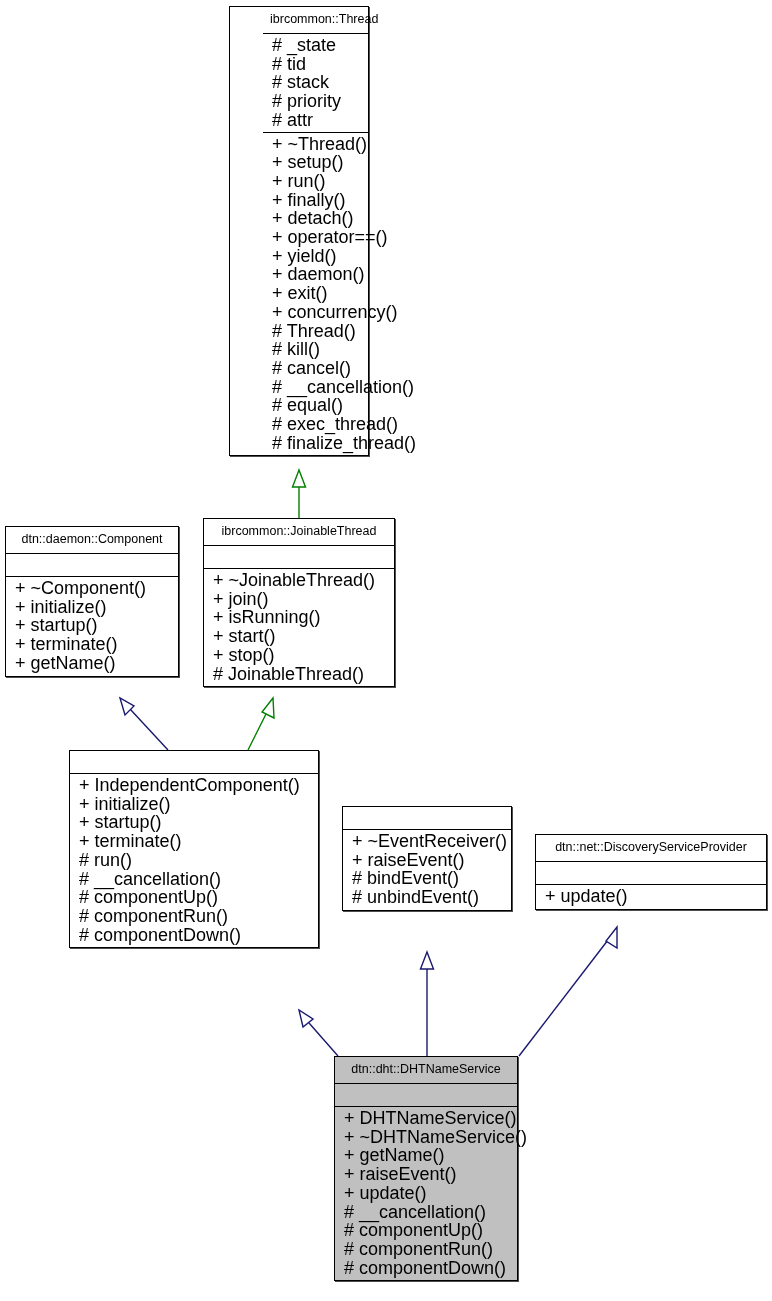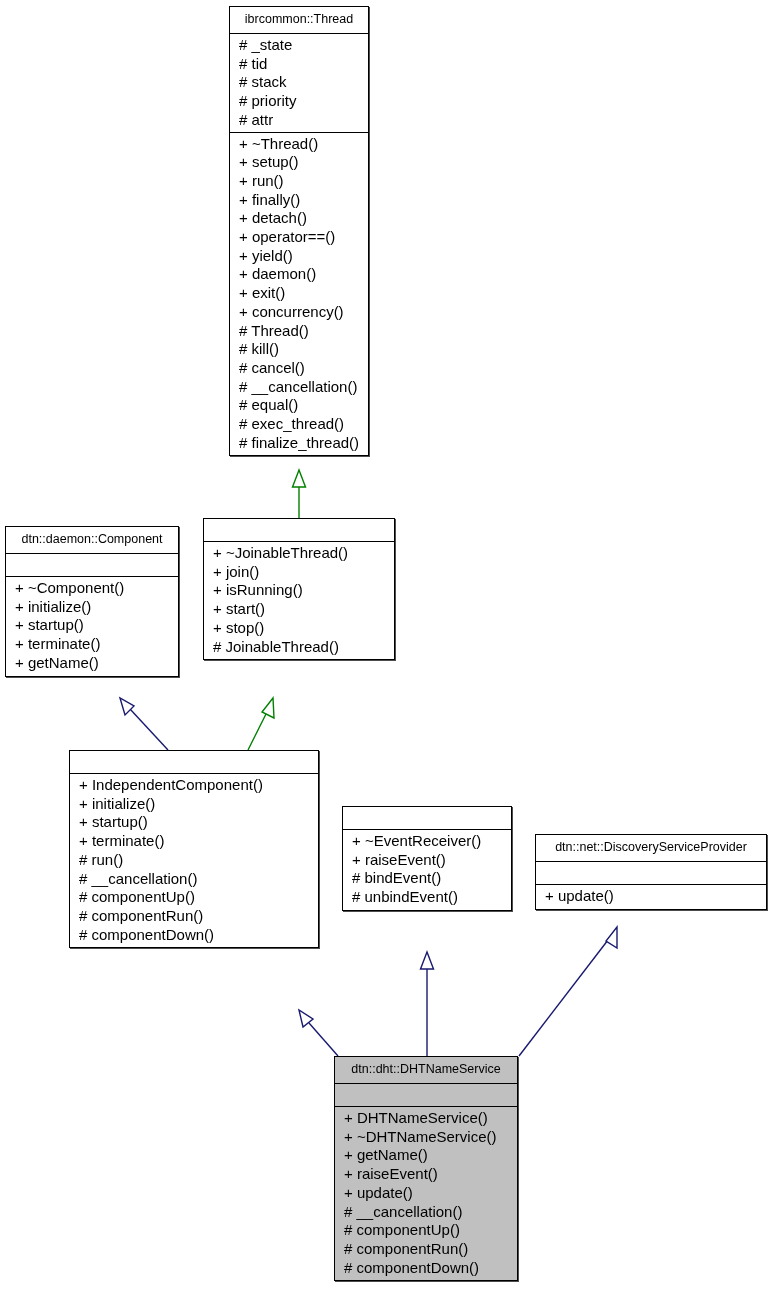--- a/index.html
+++ b/index.html
@@ -44,21 +44,21 @@
   }
   .uml-attrs {
     border-bottom: 1px solid #000000;
     padding: 2px 0 2px 0;
     min-height: 14px;
   }
   .uml-ops {
     padding: 2px 0 3px 0;
   }
   .uml-row {
-    font-size: 15px;
+    font-size: 18px;
     color: #000000;
     line-height: 18.7px;
     padding: 0 6px 0 9px;
     white-space: nowrap;
   }
   .uml-empty {
     height: 18px;
   }
 </style>
 </head>
@@ -92,21 +92,21 @@
       <line x1="427" y1="1056" x2="427" y2="968" stroke="#191970" stroke-width="1.4"></line>
       <polygon points="427,952 420.5,969 433.5,969" fill="#ffffff" stroke="#191970" stroke-width="1.4"></polygon>
     </g>
 
     <g>
       <line x1="519" y1="1056" x2="608" y2="940" stroke="#191970" stroke-width="1.4"></line>
       <polygon points="617,927 606,941 617,948" fill="#ffffff" stroke="#191970" stroke-width="1.4"></polygon>
     </g>
   </svg>
 
-  <div class="uml-class" style="left:229px; top:6px; width:140px;">
+  <div class="uml-class" style="left:229px; top:6px; width:140px;padding-left:33px;">
     <div class="uml-title">ibrcommon::Thread</div>
     <div class="uml-attrs">
       <div class="uml-row"># _state</div>
       <div class="uml-row"># tid</div>
       <div class="uml-row"># stack</div>
       <div class="uml-row"># priority</div>
       <div class="uml-row"># attr</div>
     </div>
     <div class="uml-ops">
       <div class="uml-row">+ ~Thread()</div>
@@ -123,20 +123,21 @@
       <div class="uml-row"># kill()</div>
       <div class="uml-row"># cancel()</div>
       <div class="uml-row"># __cancellation()</div>
       <div class="uml-row"># equal()</div>
       <div class="uml-row"># exec_thread()</div>
       <div class="uml-row"># finalize_thread()</div>
     </div>
   </div>
 
   <div class="uml-class" style="left:203px; top:518px; width:192px;">
+    <div class="uml-title">ibrcommon::JoinableThread</div>
     <div class="uml-attrs">
       <div class="uml-empty"></div>
     </div>
     <div class="uml-ops">
       <div class="uml-row">+ ~JoinableThread()</div>
       <div class="uml-row">+ join()</div>
       <div class="uml-row">+ isRunning()</div>
       <div class="uml-row">+ start()</div>
       <div class="uml-row">+ stop()</div>
       <div class="uml-row"># JoinableThread()</div>

